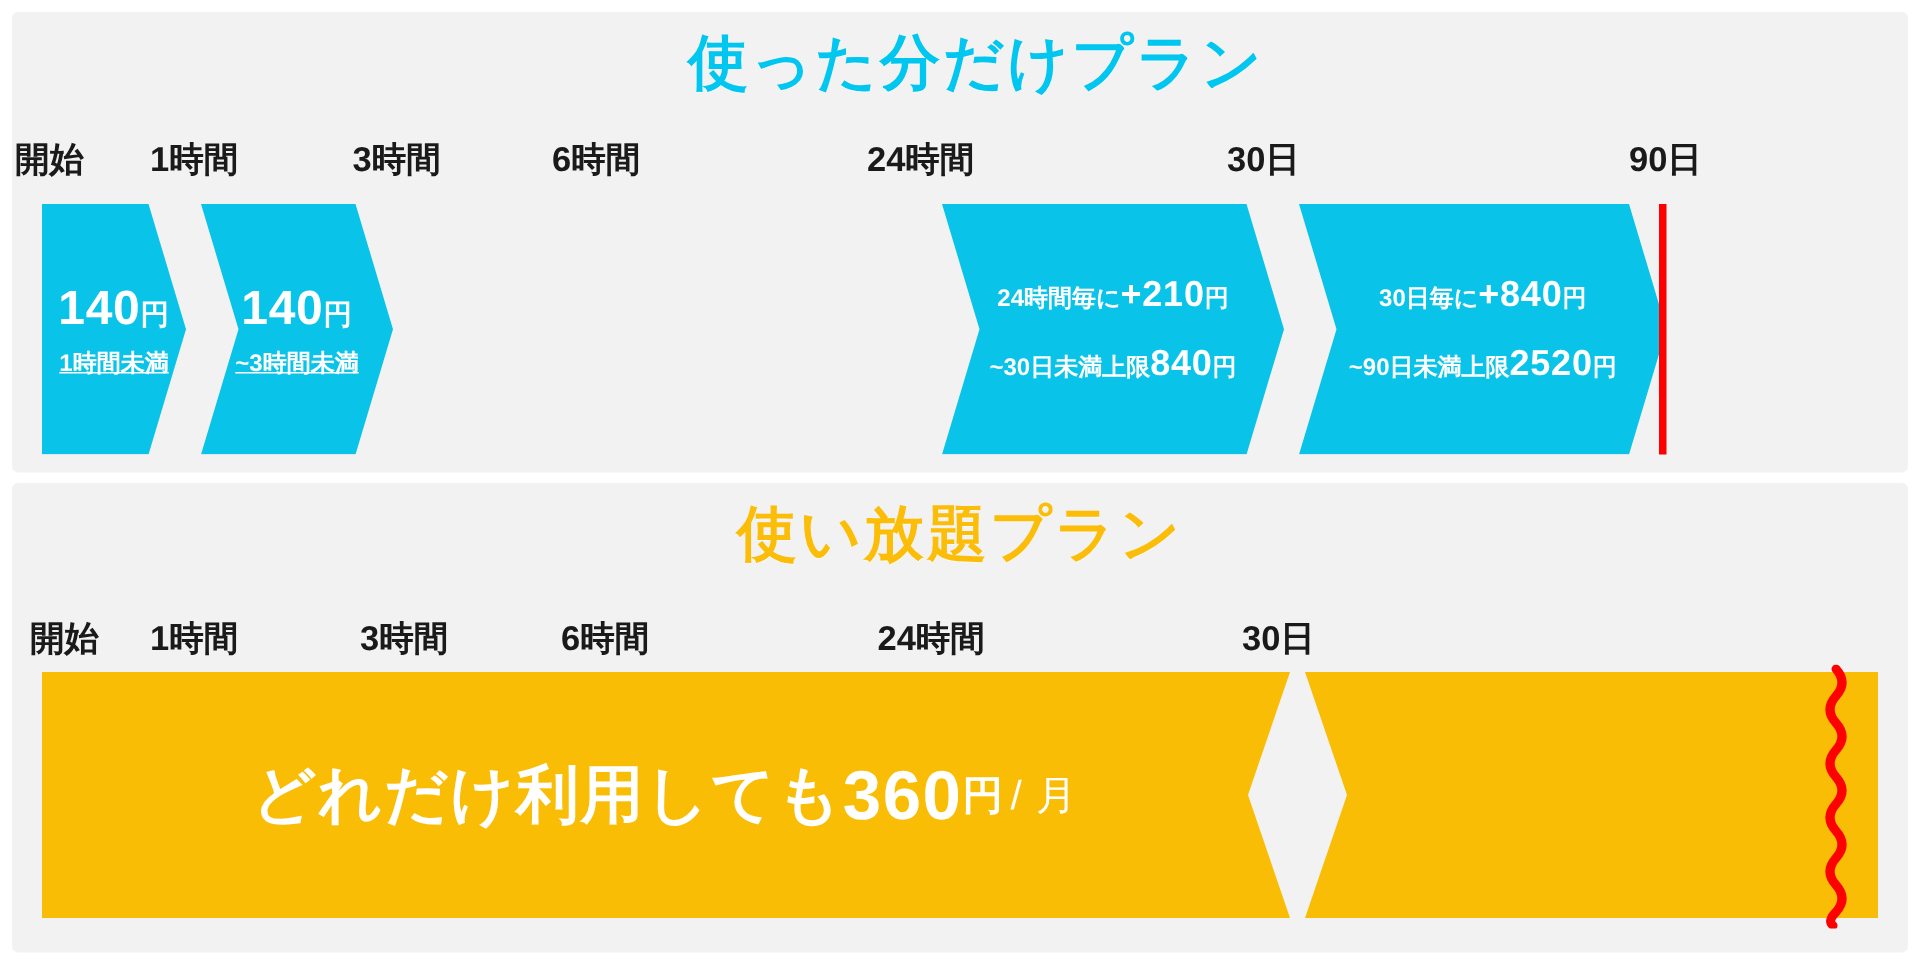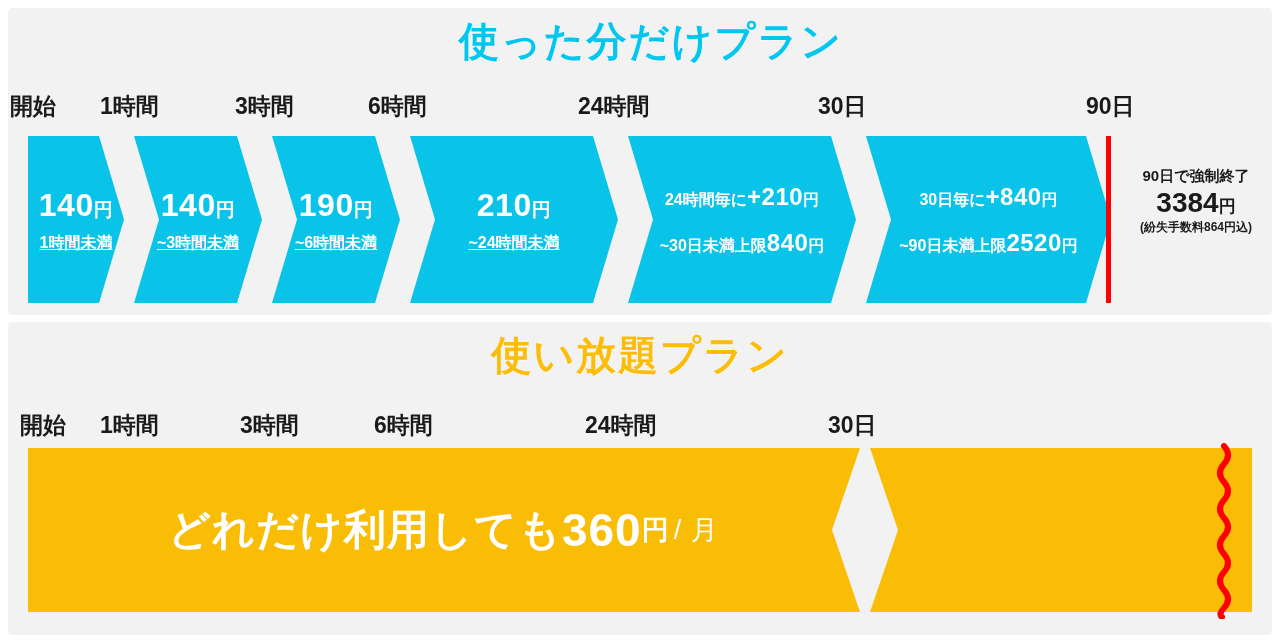--- a/index.html
+++ b/index.html
@@ -257,29 +257,21 @@
     <div class="chev first" style="left:28px;width:96px">
       <div class="chev-price"><span>140</span><span class="yen">円</span></div>
       <div class="chev-sub">1時間未満</div>
     </div>
 
     <div class="chev mid" style="left:134px;width:128px">
       <div class="chev-price"><span>140</span><span class="yen">円</span></div>
       <div class="chev-sub">~3時間未満</div>
     </div>
 
-    <div class="chev mid" style="left:272px;width:128px">
-      <div class="chev-price"><span>190</span><span class="yen">円</span></div>
-      <div class="chev-sub">~6時間未満</div>
-    </div>
-
-    <div class="chev mid" style="left:410px;width:208px">
-      <div class="chev-price"><span>210</span><span class="yen">円</span></div>
-      <div class="chev-sub">~24時間未満</div>
-    </div>
+
 
     <div class="chev mid" style="left:628px;width:228px">
       <div class="chev-line">
           <span>24時間毎に</span>
           <span class="big">+210</span>
           <span class="yen">円</span>
         </div>
       <div class="chev-line">
           <span>~30日未満上限</span>
           <span class="big">840</span>
@@ -297,25 +289,20 @@
           <span>~90日未満上限</span>
           <span class="big">2520</span>
           <span class="yen">円</span>
         </div>
     </div>
 
   </div>
 
   <div class="red-stop"></div>
 
-  <div class="end-note">
-    <div class="end-note-title">90日で強制終了</div>
-    <div class="end-note-amount"><span>3384</span><span class="yen">円</span></div>
-    <div class="end-note-fine">(紛失手数料864円込)</div>
-  </div>
 
   <div class="panel panel-flat"></div>
 
   <div class="plan-title plan-title-flat">使い放題プラン</div>
 
   <div class="ticks-flat">
     <div class="tick" style="left:20px">開始</div>
     <div class="tick" style="left:100px">1時間</div>
     <div class="tick" style="left:240px">3時間</div>
     <div class="tick" style="left:374px">6時間</div>

